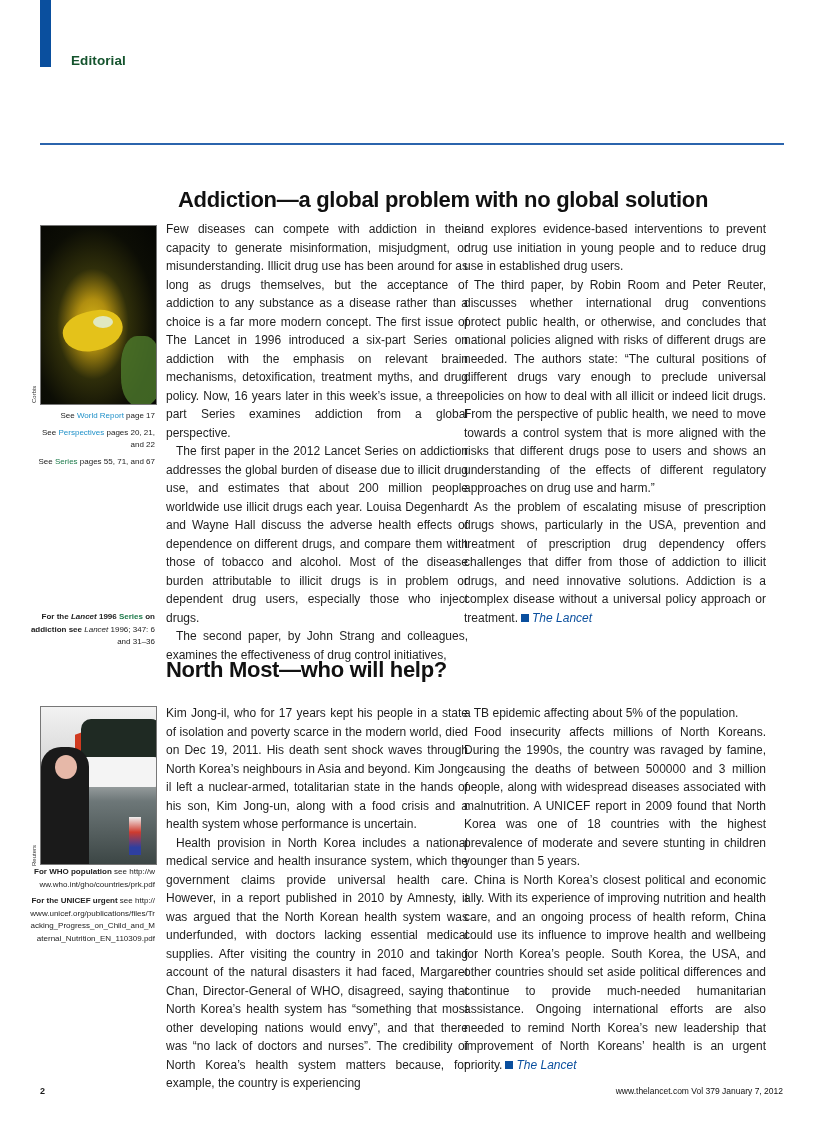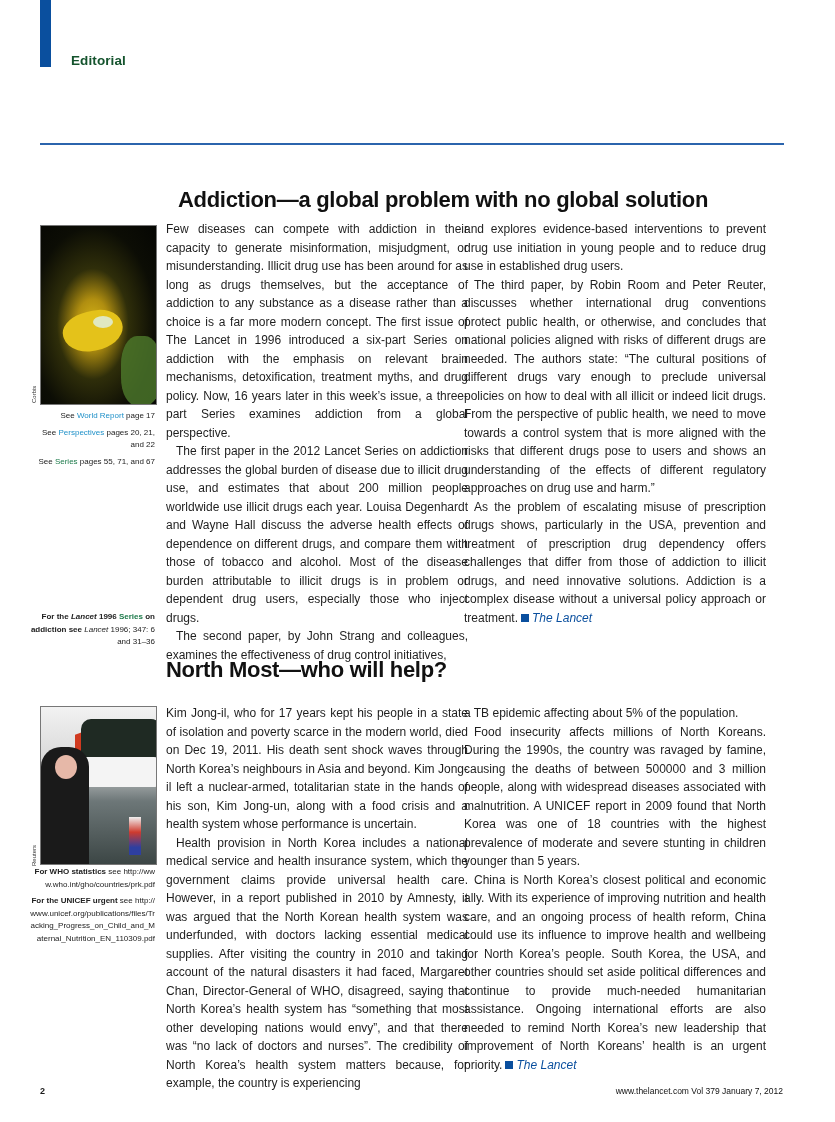--- a/index.html
+++ b/index.html
@@ -94,21 +94,21 @@
   <div class="flag-r"></div>
   <div class="casket"></div>
   <div class="flower"></div>
   <div class="person"></div>
   <div class="face"></div>
   <div class="flag-s"></div>
 </div>
 <div class="photo-credit" style="left:31px; top:866px;">Reuters</div>
 
 <div class="side" style="top:866px; word-break: break-all;">
-  <p><b>For WHO statistics</b><span> see http://www.who.int/gho/countries/prk.pdf</span></p>
+  <p><b>For WHO population</b><span> see http://www.who.int/gho/countries/prk.pdf</span></p>
   <p><b>For the UNICEF urgent</b><span> see http://www.unicef.org/publications/files/Tracking_Progress_on_Child_and_Maternal_Nutrition_EN_110309.pdf</span></p>
 </div>
 
 <div class="col c1 b-top">
   <p>Kim Jong-il, who for 17 years kept his people in a state of isolation and poverty scarce in the modern world, died on Dec 19, 2011. His death sent shock waves through North Korea’s neighbours in Asia and beyond. Kim Jong-il left a nuclear-armed, totalitarian state in the hands of his son, Kim Jong-un, along with a food crisis and a health system whose performance is uncertain.</p>
   <p class="indent">Health provision in North Korea includes a national medical service and health insurance system, which the government claims provide universal health care. However, in a report published in 2010 by Amnesty, it was argued that the North Korean health system was underfunded, with doctors lacking essential medical supplies. After visiting the country in 2010 and taking account of the natural disasters it had faced, Margaret Chan, Director-General of WHO, disagreed, saying that North Korea’s health system has “something that most other developing nations would envy”, and that there was “no lack of doctors and nurses”. The credibility of North Korea’s health system matters because, for example, the country is experiencing</p>
 </div>
 
 <div class="col c2 b-top">
   <p>a TB epidemic affecting about 5% of the population.</p>

